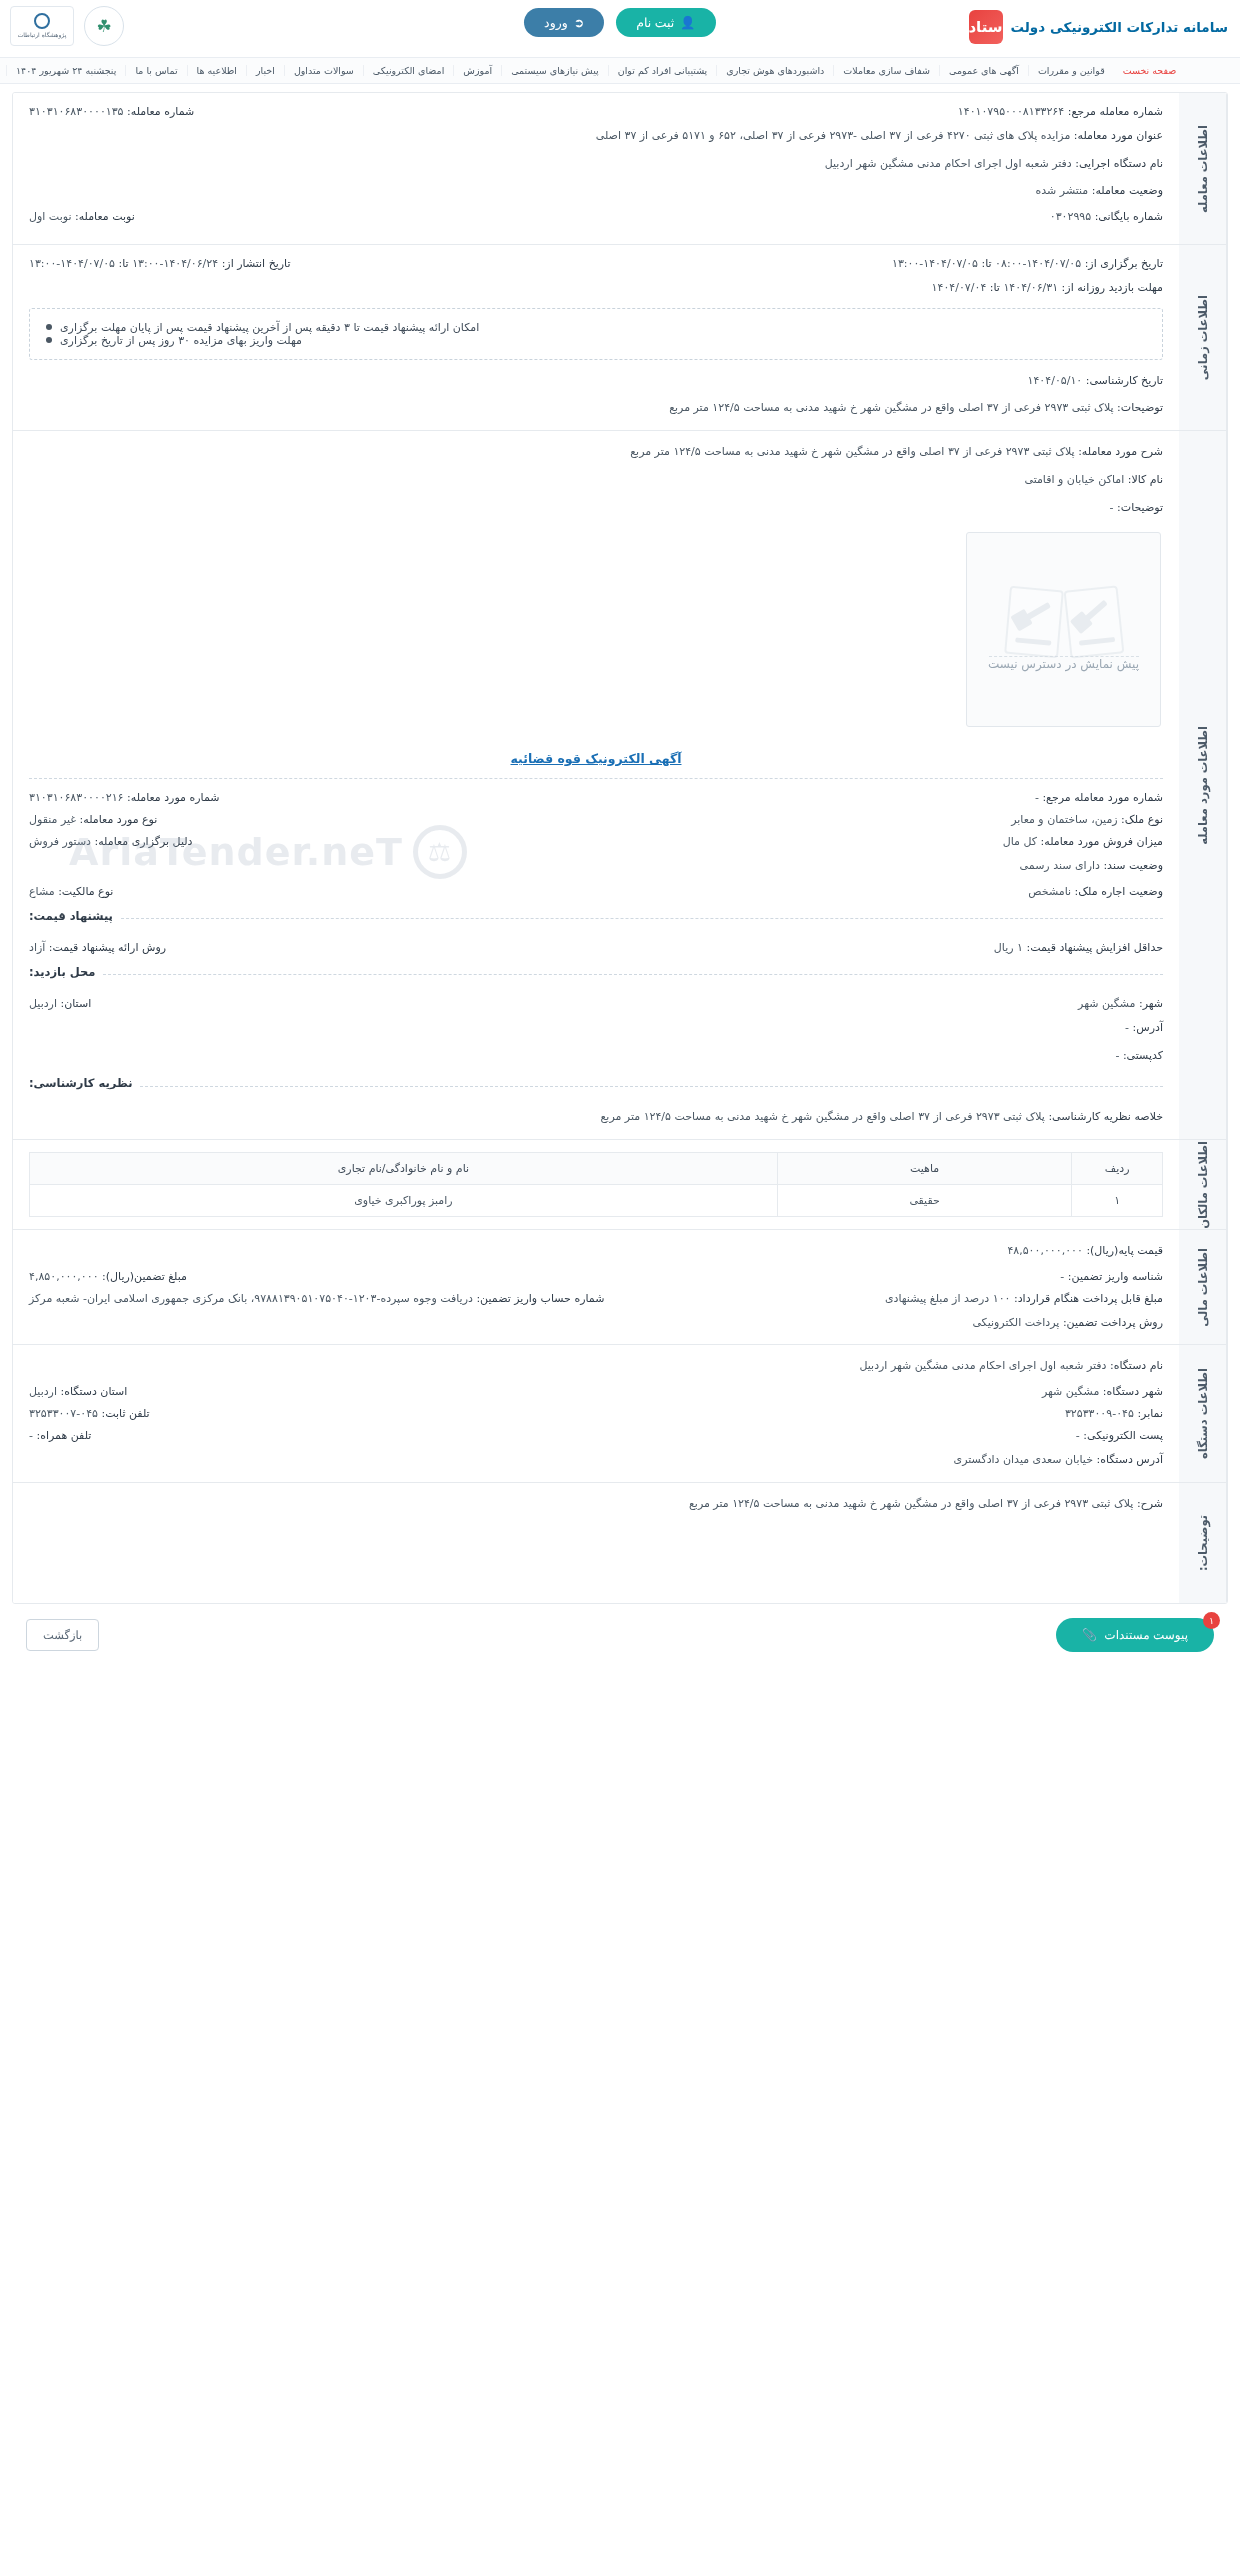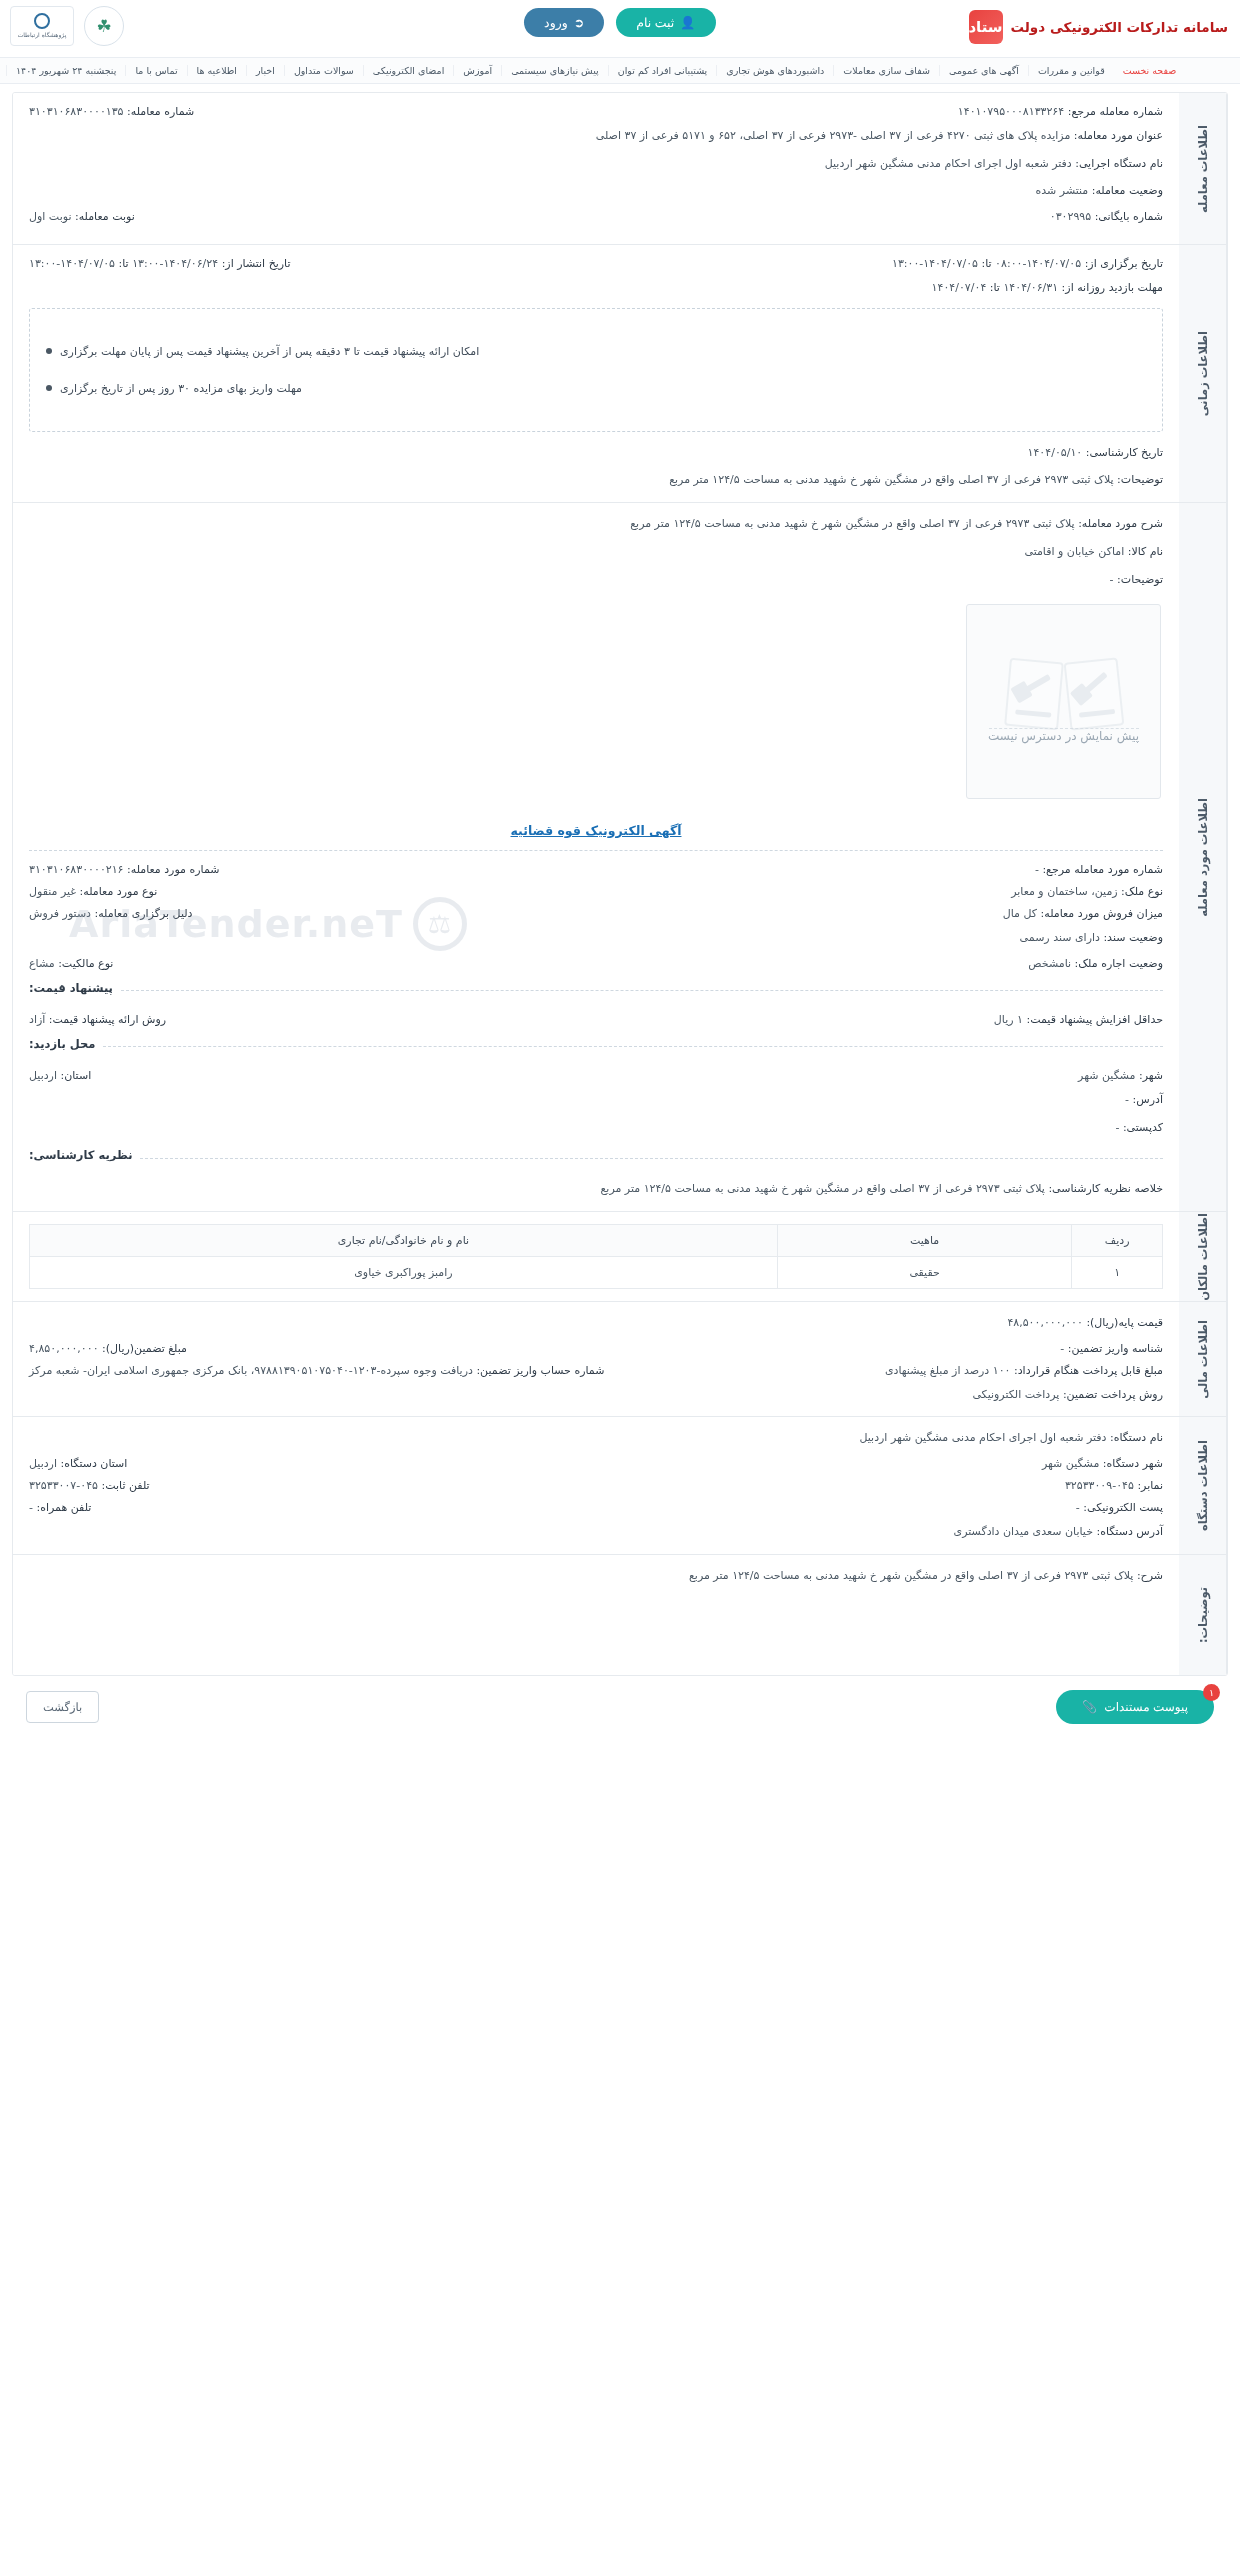--- a/index.html
+++ b/index.html
@@ -18,21 +18,21 @@
     display: flex;
     align-items: center;
     padding: 0 10px;
     border-bottom: 1px solid #e9edf2;
     position: relative;
   }
   .topbar .brand-right {
     display: flex; align-items: center; gap: 8px;
     position: absolute; right: 12px; top: 10px;
   }
-  .brand-title { font-size: 13.5px; color: #b91c1c; font-weight: bold; }
+  .brand-title { font-size: 13.5px; color: #0369a1; font-weight: bold; }
   .logo-sq {
     width: 34px; height: 34px; border-radius: 6px;
     background: linear-gradient(135deg,#e8423f 0%, #f2615d 100%);
     color: #fff; font-size: 15px; font-weight: bold;
     display: flex; align-items: center; justify-content: center;
   }
   .auth-wrap {
     position: absolute; left: 0; right: 0; top: 8px;
     display: flex; justify-content: center; gap: 12px;
   }
@@ -113,21 +113,21 @@
   .val { color: #4a5763; }
 
   .dashed-box {
     border: 1px dashed #c9d3dc;
     border-radius: 3px;
     padding: 12px 16px;
     margin: 10px 0 12px 0;
   }
   .bullet-row {
     display: flex; align-items: center; justify-content: flex-start;
-    gap: 8px; font-size: 11px; color: #3f4b58; margin: 24px 0;
+    gap: 8px; font-size: 11px; color: #3f4b58; margin: 0 0;
     flex-direction: row-reverse;
   }
   .dot { width: 6px; height: 6px; border-radius: 50%; background: #4a5763; flex: 0 0 6px; }
 
   
   .preview-wrap { position: relative; padding: 6px 0 14px 0; }
   .preview-box {
     width: 195px; height: 195px;
     border: 1px solid #e2e7ec;
     border-radius: 3px;

